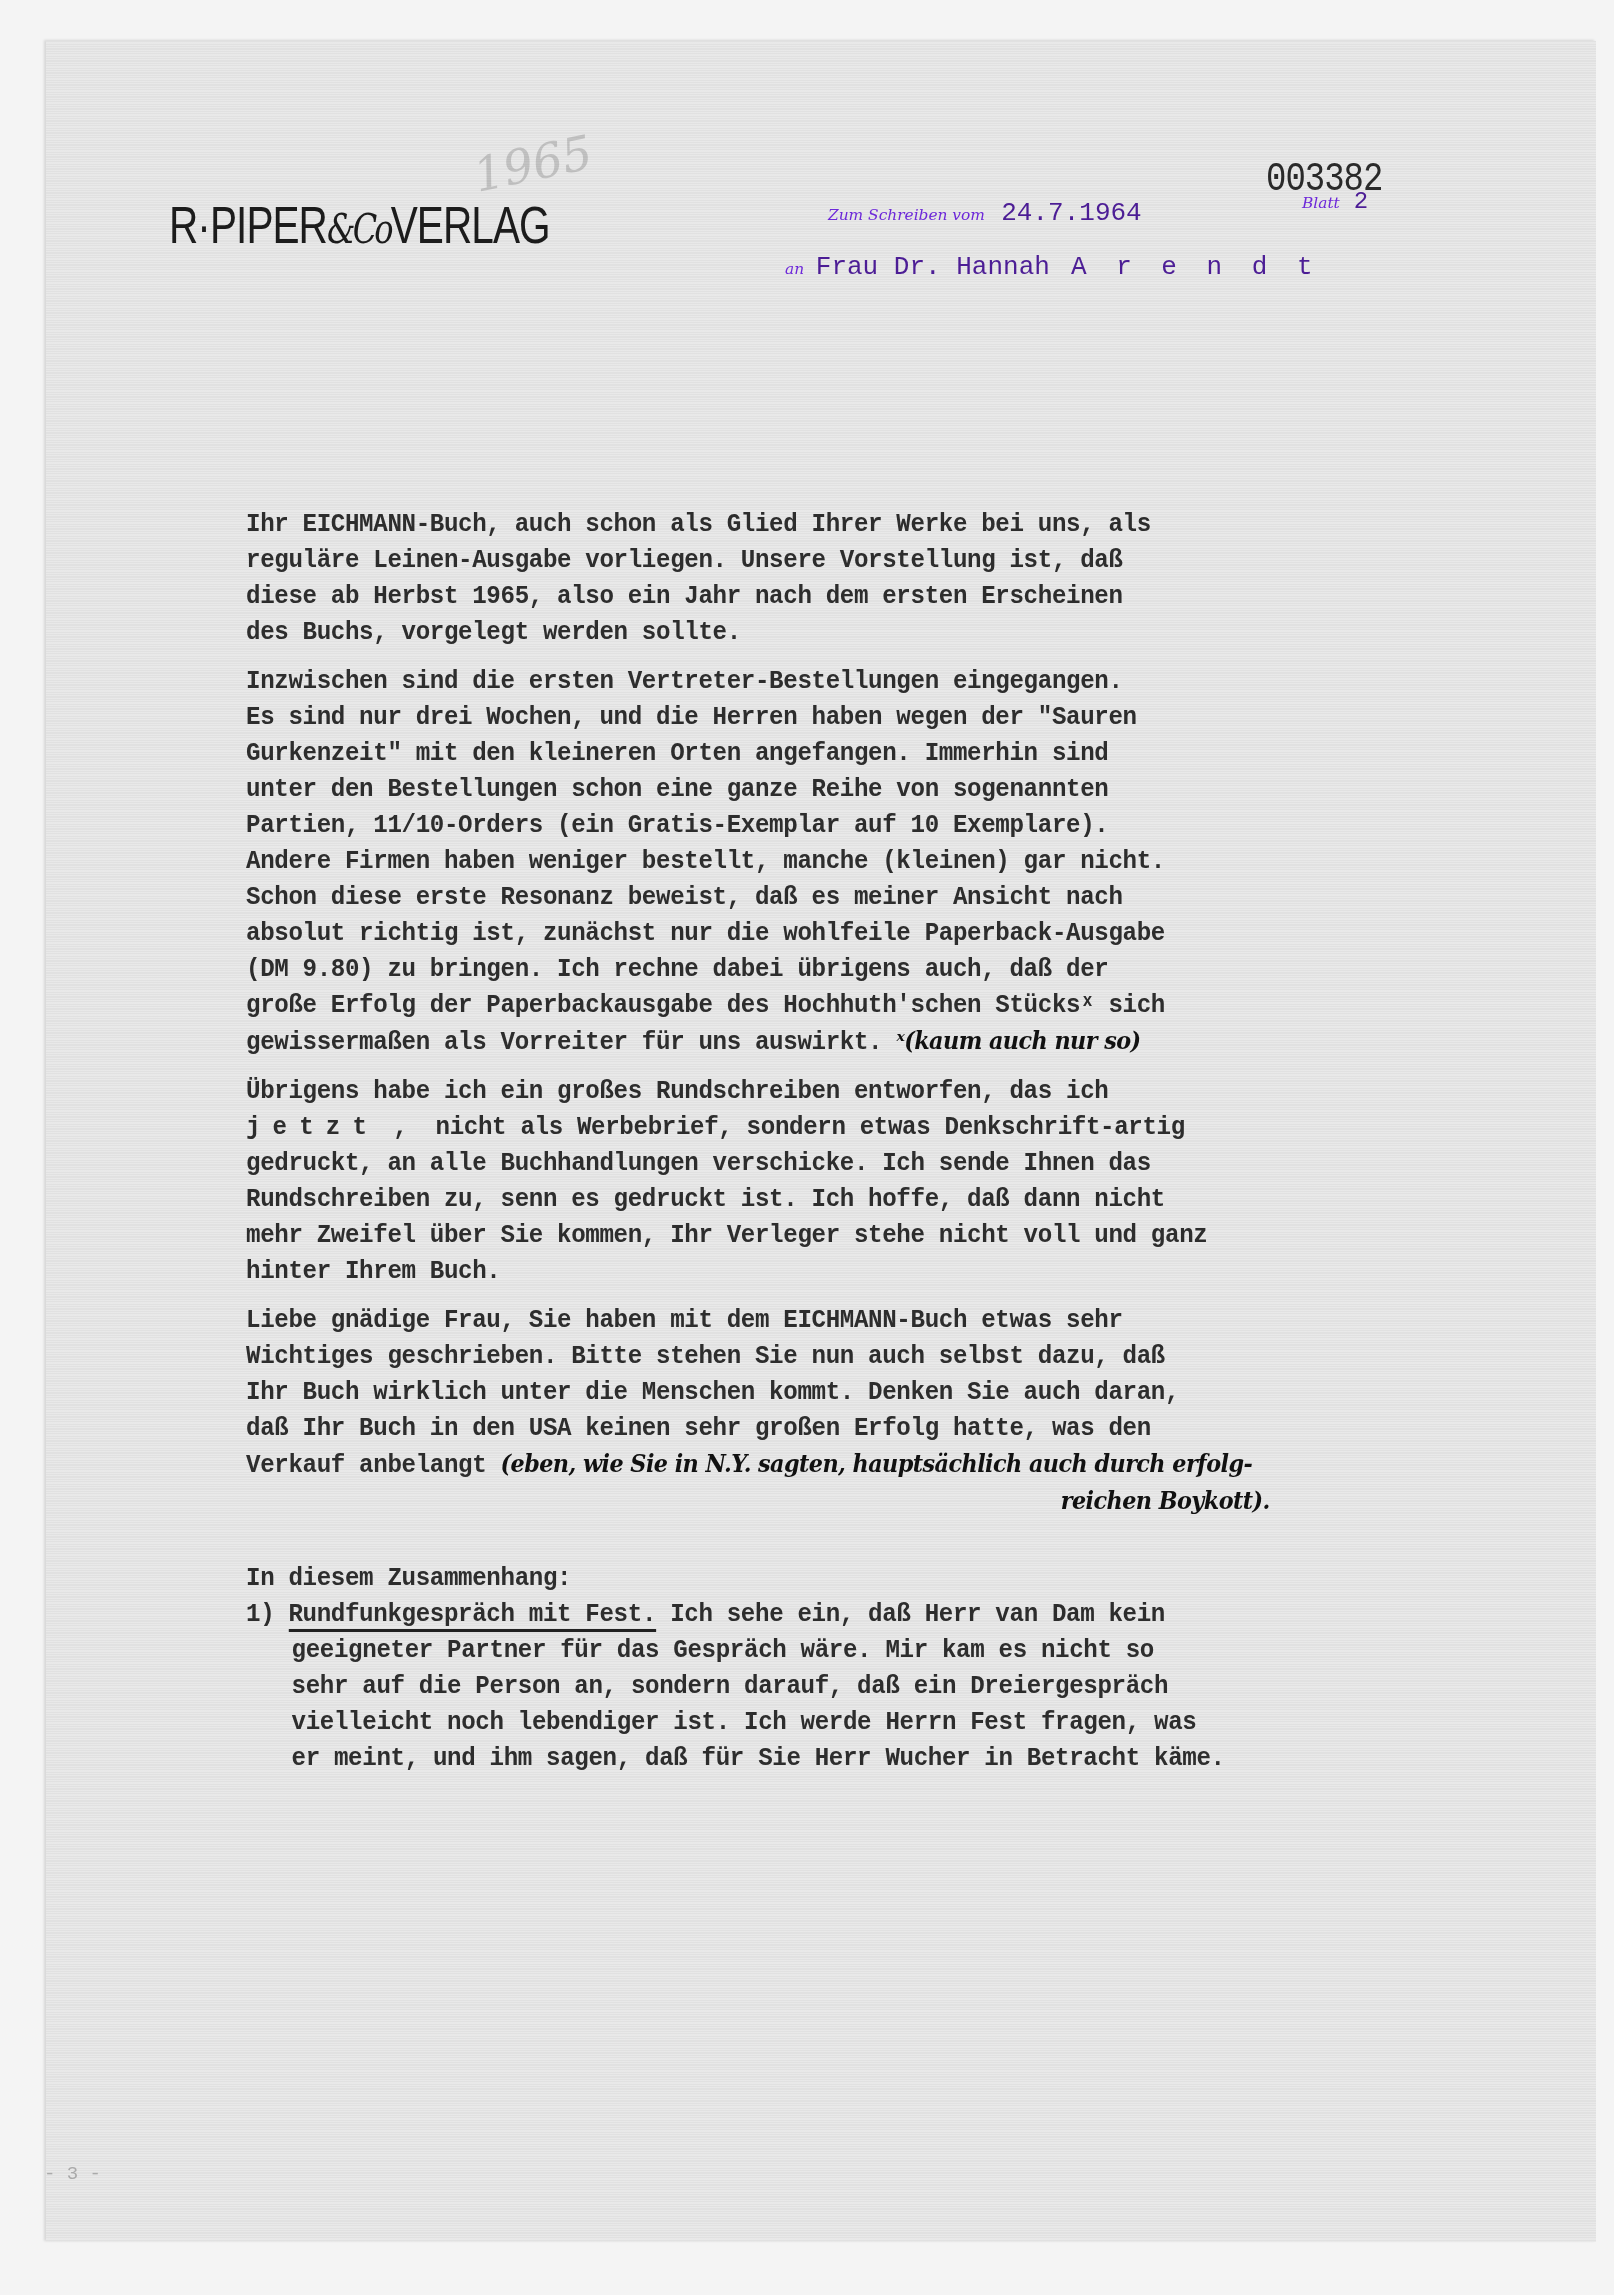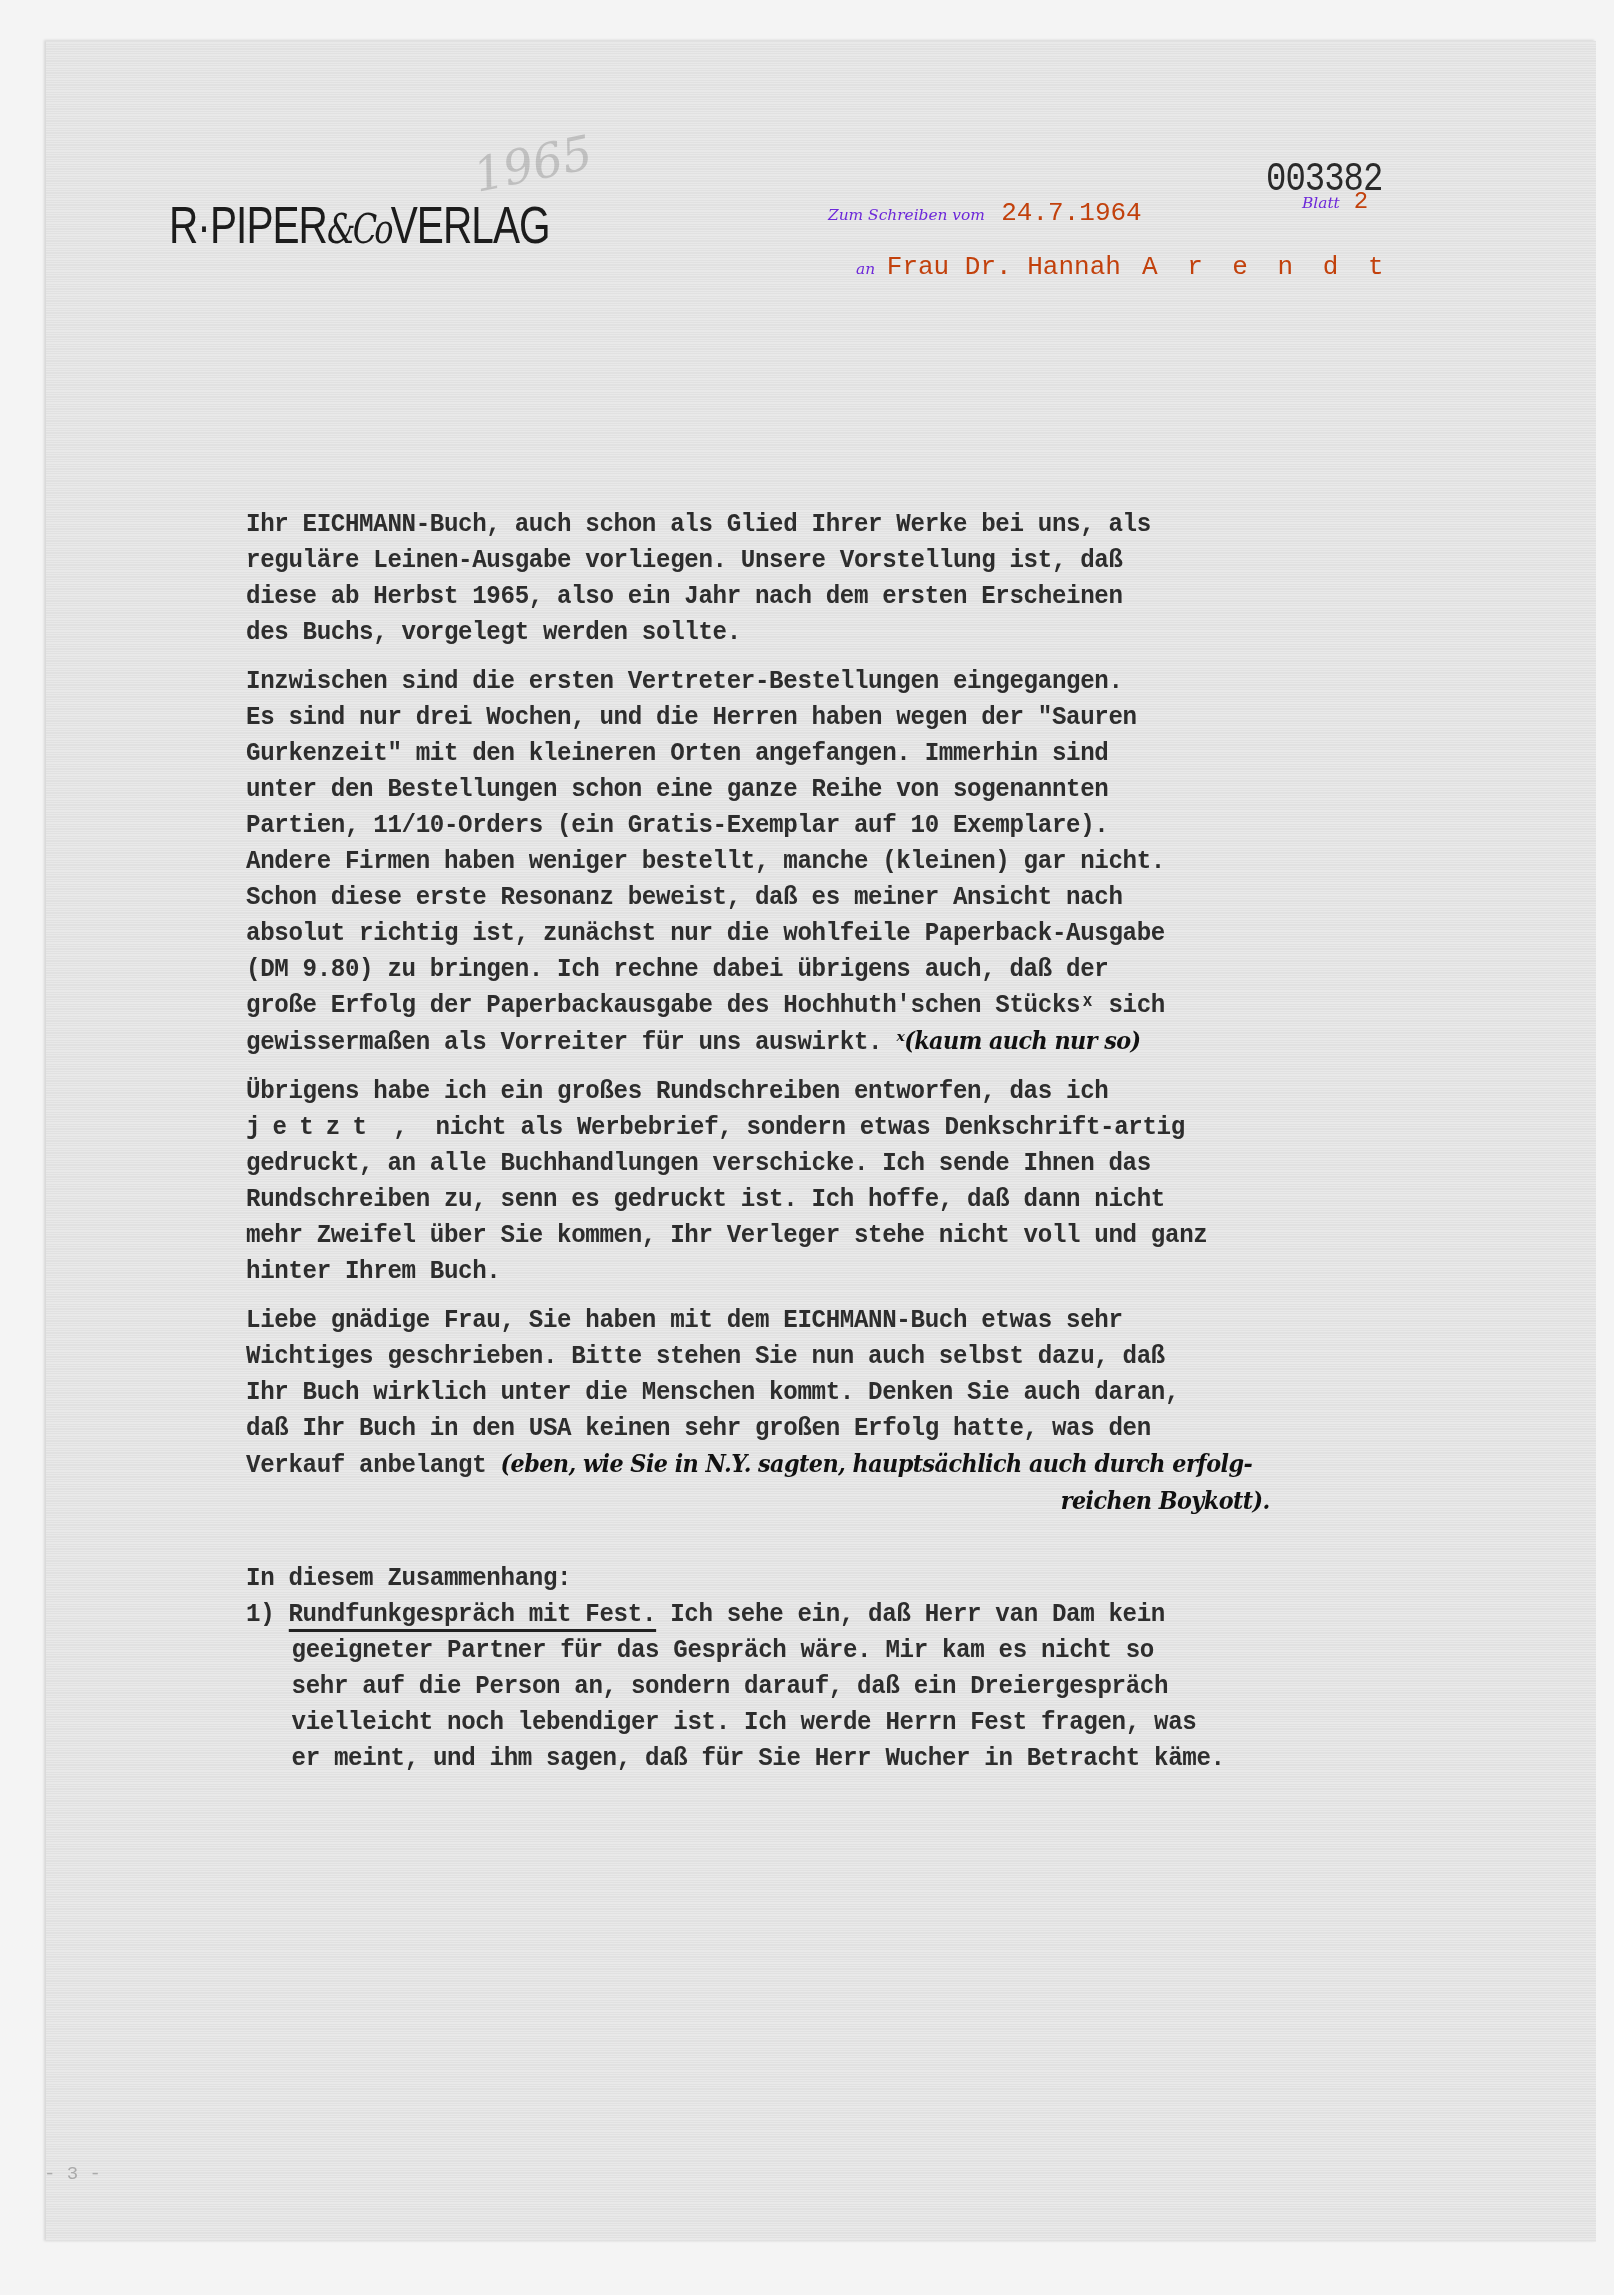--- a/index.html
+++ b/index.html
@@ -27,21 +27,21 @@
     transform:scaleX(0.78); transform-origin:left;
     white-space:nowrap;
   }
   .logo .amp { font-family:"DejaVu Serif", serif; font-style:italic; font-size:41px; letter-spacing:-3.6px; }
   .ghost {
     position:absolute; color:rgba(60,60,60,0.22); font-family:"DejaVu Serif", serif;
     font-size:47px; font-style:italic; transform:rotate(-12deg);
   }
   .hdr-label { font-family:"DejaVu Serif", serif; font-style:italic; font-size:15.4px; color:#6d28d9; }
   .hdr { position:absolute; white-space:nowrap; }
-  .hdr-val { font-size:26px; color:#c2410c;text-align:center; }
+  .hdr-val { font-size:26px; color:#4c1d95;text-align:center; }
   .docnum {
     position:absolute; left:1266px; top:157px; font-size:40px; color:#2a2a2a;
     font-family:"Liberation Mono", monospace; letter-spacing:-1.2px;
     transform:scaleX(0.85); transform-origin:left;
   }
   .body-text {
     position:absolute; left:246px; top:506px; width:1331px;
   }
   .para { margin:0 0 13px 0; }
   .line {
@@ -73,21 +73,21 @@
 <div class="docnum">003382</div>
 
 <div class="hdr" style="left:828px; top:198px;">
   <span class="hdr-label">Zum Schreiben vom</span>
   <span class="hdr-val" style="margin-left:10.7px;">24.7.1964</span>
 </div>
 <div class="hdr" style="left:1302px; top:188px;">
   <span class="hdr-label">Blatt</span>
   <span class="hdr-val" style="font-size:24px; margin-left:8.3px;">2</span>
 </div>
-<div class="hdr" style="left:856px; top:252px;">
+<div class="hdr" style="left:785px; top:252px;">
   <span class="hdr-label">an</span>
   <span class="hdr-val" style="margin-left:6px;">Frau Dr. Hannah</span>
   <span class="hdr-val" style="margin-left:15.4px; letter-spacing:7px;">A r e n d t</span>
 </div>
 
 <div class="body-text">
 
   <div class="para">
     <span class="line">Ihr EICHMANN-Buch, auch schon als Glied Ihrer Werke bei uns, als</span>
     <span class="line">reguläre Leinen-Ausgabe vorliegen. Unsere Vorstellung ist, daß</span>

